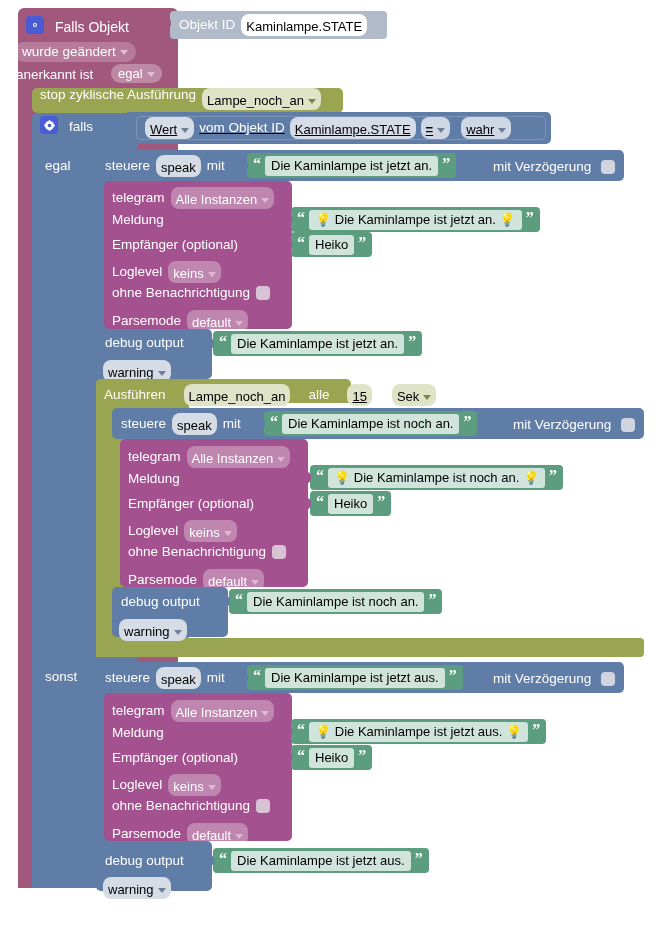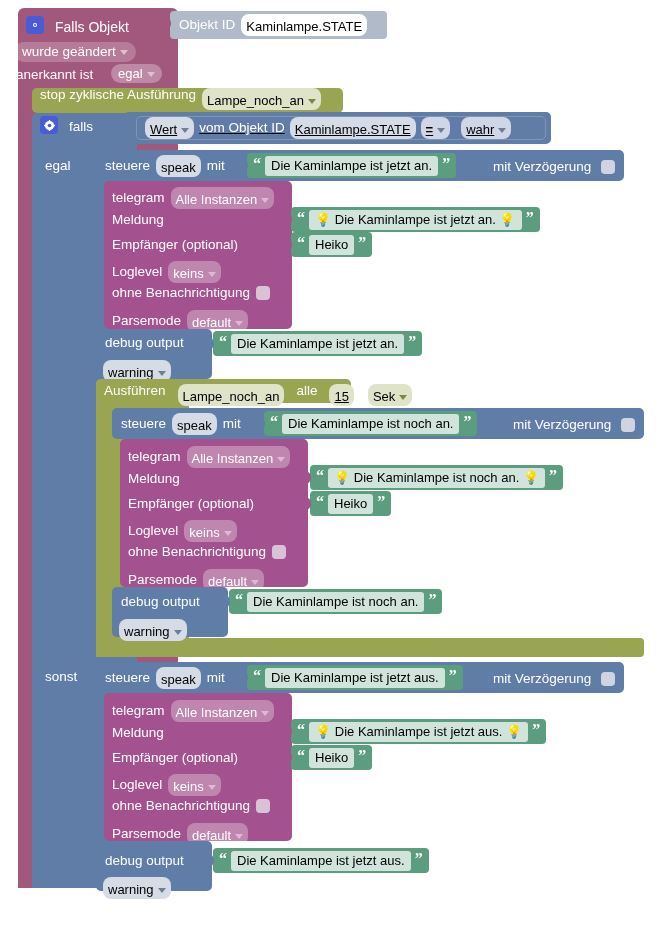--- a/index.html
+++ b/index.html
@@ -263,21 +263,21 @@
     <div class="tab" style="background:#5f7da6;"></div>
     <span class="q">“</span>
     <span class="txt">Die Kaminlampe ist jetzt an.</span>
     <span class="q">”</span>
   </div>
 
   <div class="blk" style="left:96px; top:379px; width:93px; height:278px; background:#9aa551; border-radius:5px 5px 0 0;"></div>
   <div class="blk" style="left:96px; top:379px; width:255px; height:24px; background:#9aa551; border-radius:5px 5px 0 0;"></div>
   <div class="blk" style="left:96px; top:638px; width:548px; height:19px; background:#9aa551; border-radius:0 4px 4px 0;"></div>
 
-  <div class="blk" style="left:104px; top:384px; display:flex; gap:12px;">
+  <div class="blk" style="left:104px; top:384px; display:flex; align-items:center; gap:18px;">
     <span class="lbl">Ausführen</span>
     <span class="field" style="background:#dfe3c8;">Lampe_noch_an</span>
     <span class="lbl">alle</span>
     <span class="field" style="background:#dfe3c8;text-decoration:underline;">15</span>
     <span class="field" style="background:#dfe3c8; margin-left:2px;">
       <span>Sek</span>
       <span class="caret" style="border-top-color:#7d8644;"></span>
     </span>
     <span class="lbl">ms</span>
   </div>

